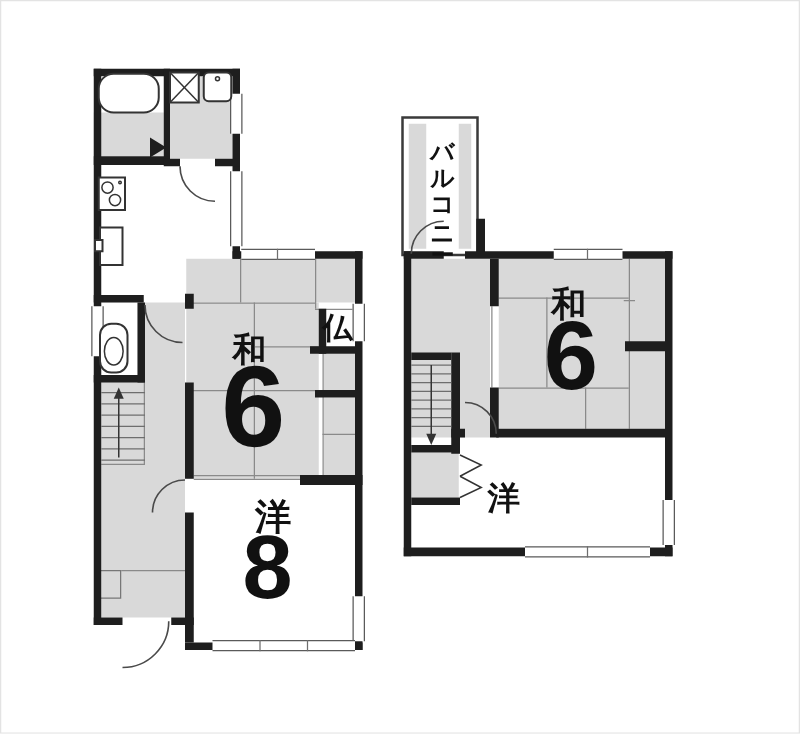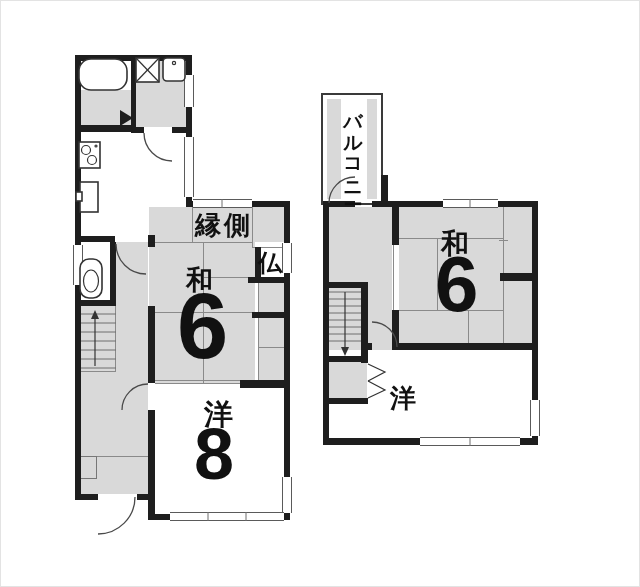--- a/index.html
+++ b/index.html
@@ -186,21 +186,20 @@
 
     <g>
       <polyline points="368,364 385,372 368,381" fill="none" stroke="#333" stroke-width="1.2"></polyline>
       <polyline points="368,381 385,390 368,398" fill="none" stroke="#333" stroke-width="1.2"></polyline>
     </g>
 
     <line class="stp" x1="470" y1="199" x2="470" y2="208"></line>
     <line class="stp" x1="470" y1="437" x2="470" y2="446"></line>
   </svg>
 
-  <div class="lbl" style="left:195px;top:212px;font-size:26px;letter-spacing:3px;">縁側</div>
   <div class="lbl" style="left:258px;top:251px;font-size:24px;">仏</div>
   <div class="lbl" style="left:186px;top:267px;font-size:27px;">和</div>
   <div class="lbl num" style="left:177px;top:280px;font-size:92px;">6</div>
   <div class="lbl" style="left:204px;top:400px;font-size:29px;">洋</div>
   <div class="lbl num" style="left:194px;top:418px;font-size:72px;">8</div>
 
   <div class="lbl vert" style="left:344px;top:99px;font-size:19px;">バルコニー</div>
   <div class="lbl" style="left:441px;top:230px;font-size:28px;">和</div>
   <div class="lbl num" style="left:435px;top:245px;font-size:78px;">6</div>
   <div class="lbl" style="left:390px;top:385px;font-size:26px;">洋</div>

